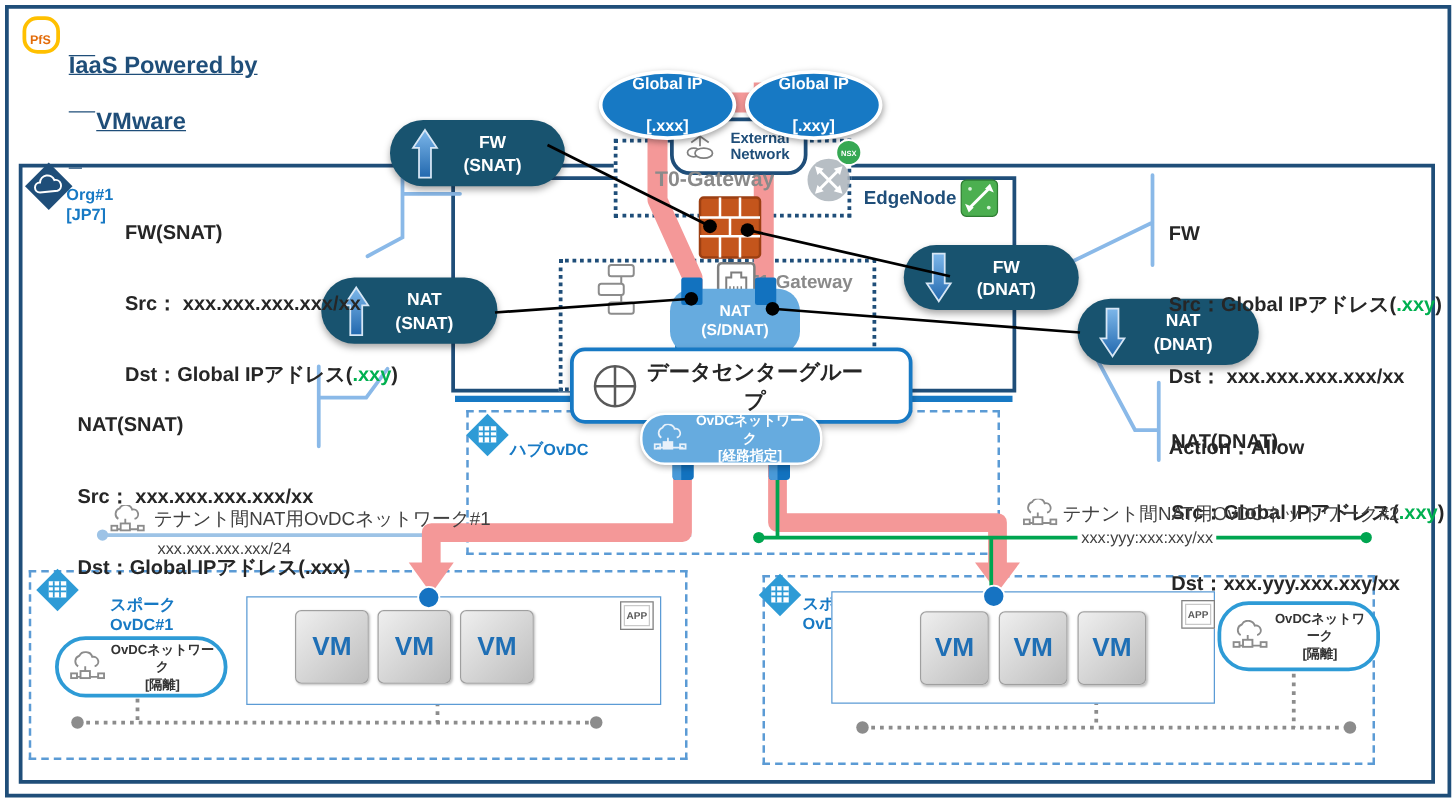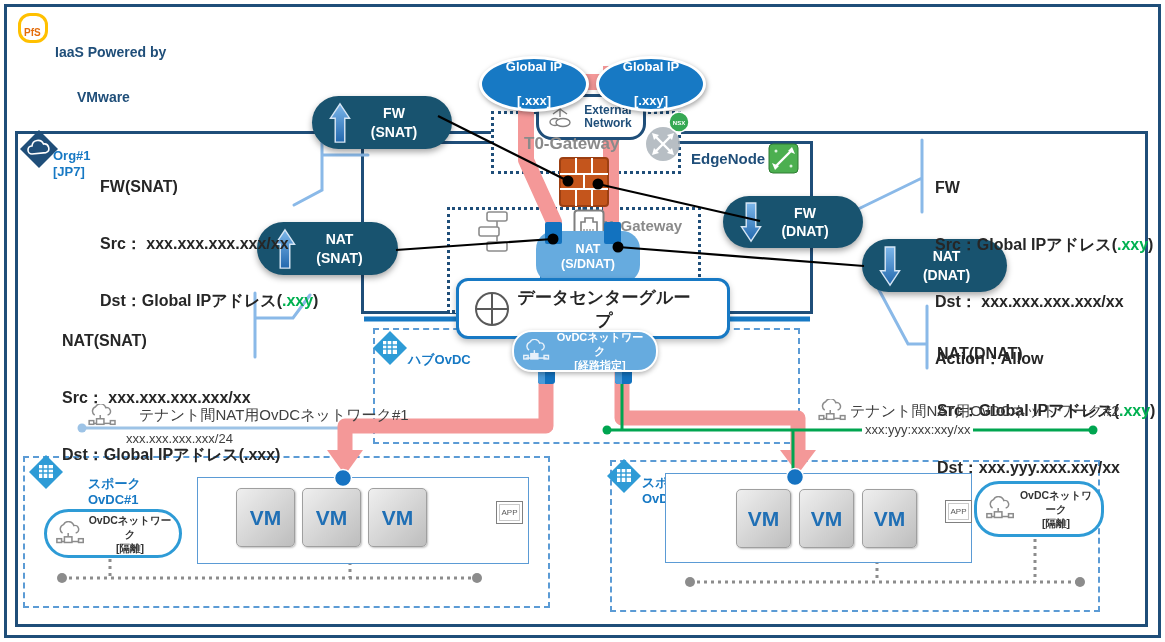--- a/index.html
+++ b/index.html
@@ -33,27 +33,27 @@
   .cyl i{display:block;width:7px;height:100%;background:#4a9ad8;}
   .bpill{background:#66abdf;border:2px solid #fff;border-radius:20px;display:flex;align-items:center;
          box-shadow:0 2px 5px rgba(0,0,0,.3);}
   .bpill .txt{flex:1;text-align:center;font-size:11px;font-weight:bold;color:#fff;line-height:14px;padding-right:8px;}
   .wpill{background:#fff;border:3px solid #2e9bd6;border-radius:25px;display:flex;align-items:center;}
   .wpill .txt{flex:1;text-align:center;font-size:10.5px;font-weight:bold;color:#333;line-height:14px;padding-right:6px;}
   .vmbox{background:#fff;border:1.5px solid #5b9bd5;}
   .vm{background:linear-gradient(135deg,#efefef,#bdbdbd);border:1px solid #9f9f9f;border-radius:5px;
       color:#1f6fb5;font-weight:bold;font-size:21px;display:flex;align-items:center;justify-content:center;
       box-shadow:1px 1px 2px rgba(0,0,0,.25);}
-  .app{border:1.5px solid #808080;background:#fff;color:#595959;font-size:8px;font-weight:normal;
-       display:flex;align-items:center;justify-content:center;box-shadow:inset 0 0 0 2px #fff,inset 0 0 0 3px #c9c9c9;margin-top:20px;}
+  .app{border:1.5px solid #808080;background:#fff;color:#595959;font-size:8px;font-weight:bold;
+       display:flex;align-items:center;justify-content:center;box-shadow:inset 0 0 0 2px #fff,inset 0 0 0 3px #c9c9c9;}
   .tenant{font-size:15px;color:#404040;white-space:nowrap;}
   .cidr{font-size:13px;color:#404040;white-space:nowrap;}
   .logo-badge{background:#fff;border:3px solid #ffc000;border-radius:7px;color:#e36c0a;
               font-weight:bold;font-size:10px;display:flex;align-items:flex-end;padding:2px 3px;box-sizing:border-box;}
-  .logo-txt{font-size:14px;font-weight:bold;color:#1f4e79;line-height:15px;white-space:pre;}
+  .logo-txt{font-size:19px;font-weight:bold;color:#1f4e79;line-height:15px;white-space:pre;text-decoration:underline;}
 </style>
 </head>
 <body>
 
 <div id="stage">
 
   <div class="abs b-navy z1" style="left:4px;top:4px;width:1151px;height:628px;"></div>
   <div class="abs b-navy z1" style="left:15px;top:131px;width:1127px;height:490px;"></div>
   <div class="abs b-navy z1" style="left:361px;top:141px;width:446px;height:167px;"></div>
   <div class="abs t0box z1" style="left:491px;top:111px;width:184px;height:57px;"></div>
@@ -352,21 +352,21 @@
   <svg class="abs z3" style="left:86px;top:404px;" width="34" height="24" viewBox="0 0 34 26">
     <g stroke="#8c8c8c" stroke-width="1.6" fill="#fff">
       <path d="M8 12 a5 5 0 0 1 1-9 a6 6 0 0 1 11 1 a4 4 0 0 1 2 8"></path>
       <line x1="14" y1="12" x2="14" y2="17"></line>
         <line x1="4" y1="21" x2="28" y2="21"></line>
       <rect x="10" y="16" width="8" height="6"></rect>
         <rect x="2" y="18" width="5" height="4"></rect>
         <rect x="25" y="18" width="5" height="4"></rect>
     </g>
   </svg>
-  <div class="abs tenant z3" style="left:123px;top:406px;margin-left:16px;">テナント間NAT用OvDCネットワーク#1</div>
+  <div class="abs tenant z3" style="left:123px;top:406px;">テナント間NAT用OvDCネットワーク#1</div>
   <div class="abs cidr z3" style="left:126px;top:431px;">xxx.xxx.xxx.xxx/24</div>
 
   <svg class="abs z3" style="left:816px;top:399px;" width="34" height="24" viewBox="0 0 34 26">
     <g stroke="#8c8c8c" stroke-width="1.6" fill="#fff">
       <path d="M8 12 a5 5 0 0 1 1-9 a6 6 0 0 1 11 1 a4 4 0 0 1 2 8"></path>
       <line x1="14" y1="12" x2="14" y2="17"></line>
         <line x1="4" y1="21" x2="28" y2="21"></line>
       <rect x="10" y="16" width="8" height="6"></rect>
         <rect x="2" y="18" width="5" height="4"></rect>
         <rect x="25" y="18" width="5" height="4"></rect>

